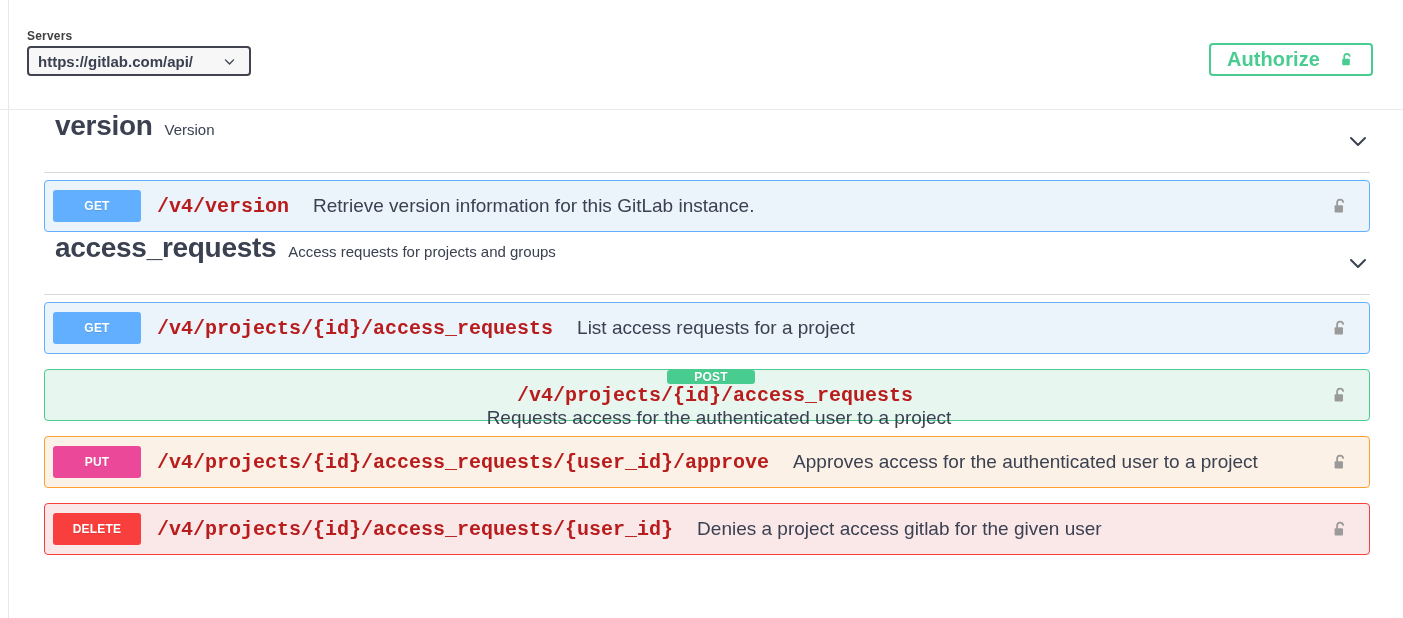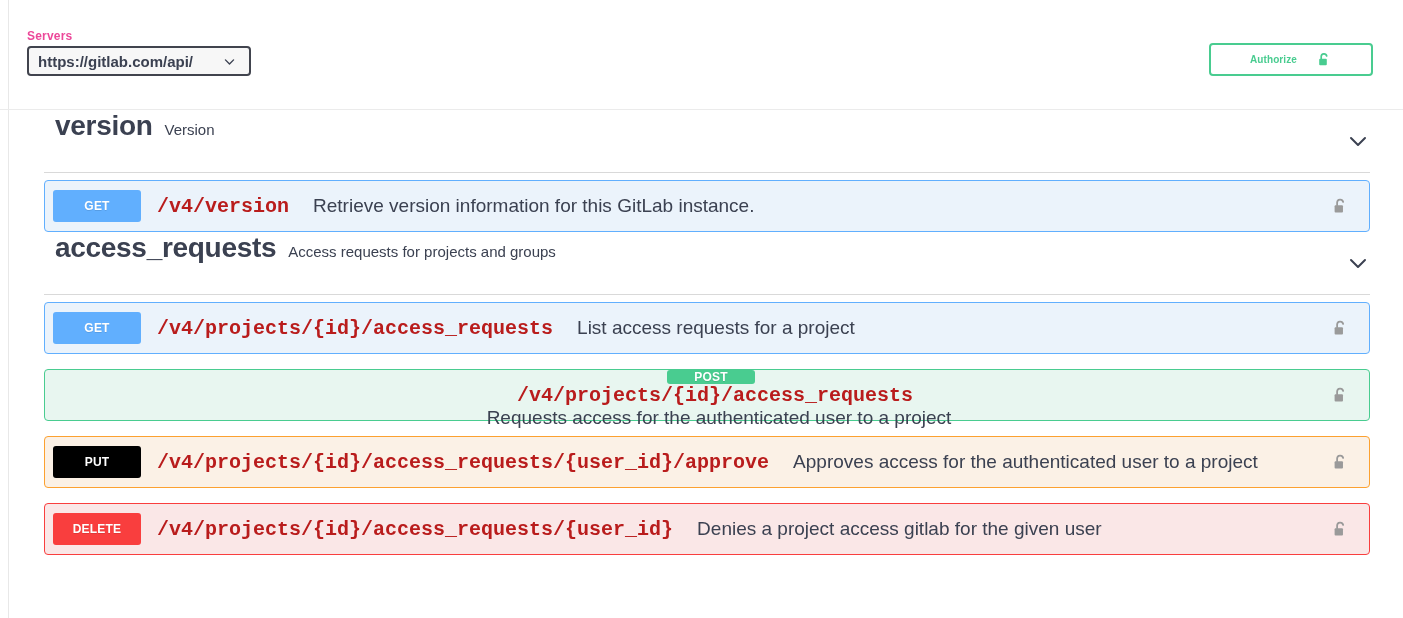--- a/index.html
+++ b/index.html
@@ -30,21 +30,21 @@
     border-bottom: 1px solid #ebebeb;
   }
   .servers-block {
     position: absolute;
     left: 27px;
     top: 29px;
   }
   .servers-label {
     font-size: 12px;
     font-weight: bold;
-    color: #ec4899;
+    color: #404040;
     letter-spacing: .2px;
     margin-bottom: 3px;
   }
   .server-select {
     width: 224px;
     height: 30px;
     border: 2px solid #41444e;
     border-radius: 4px;
     background: #f7f7f7;
     display: flex;
@@ -75,21 +75,21 @@
     border: 2px solid #49cc90;
     border-radius: 4px;
     background: #ffffff;
     display: flex;
     align-items: center;
     justify-content: center;
     gap: 19px;
     cursor: pointer;
   }
   .authorize-btn .label {
-    font-size: 10px;
+    font-size: 20px;
     font-weight: bold;
     color: #49cc90;
     letter-spacing: .1px;
   }
   .authorize-btn .lock { width: 16px; height: 17px; }
 
   
   .content {
     padding: 0 0 0 0;
   }
@@ -177,21 +177,21 @@
     top: 50%;
     transform: translateY(-50%);
     width: 18px;
     height: 19px;
     cursor: pointer;
   }
 
   
   .m-get   { background: #61affe; }
   .m-post  { background: #49cc90; }
-  .m-put   { background: #000000; }
+  .m-put   { background: #ec4899; }
   .m-delete{ background: #f93e3e; }
 
   .r-get    { background: #ebf3fb; border-color: #61affe; }
   .r-post   { background: #e8f6f0; border-color: #49cc90; flex-direction: column; }
   .r-put    { background: #fbf1e6; border-color: #fca130; }
   .r-delete { background: #fae7e7; border-color: #f93e3e; }
 </style>
 </head>
 <body>
 

